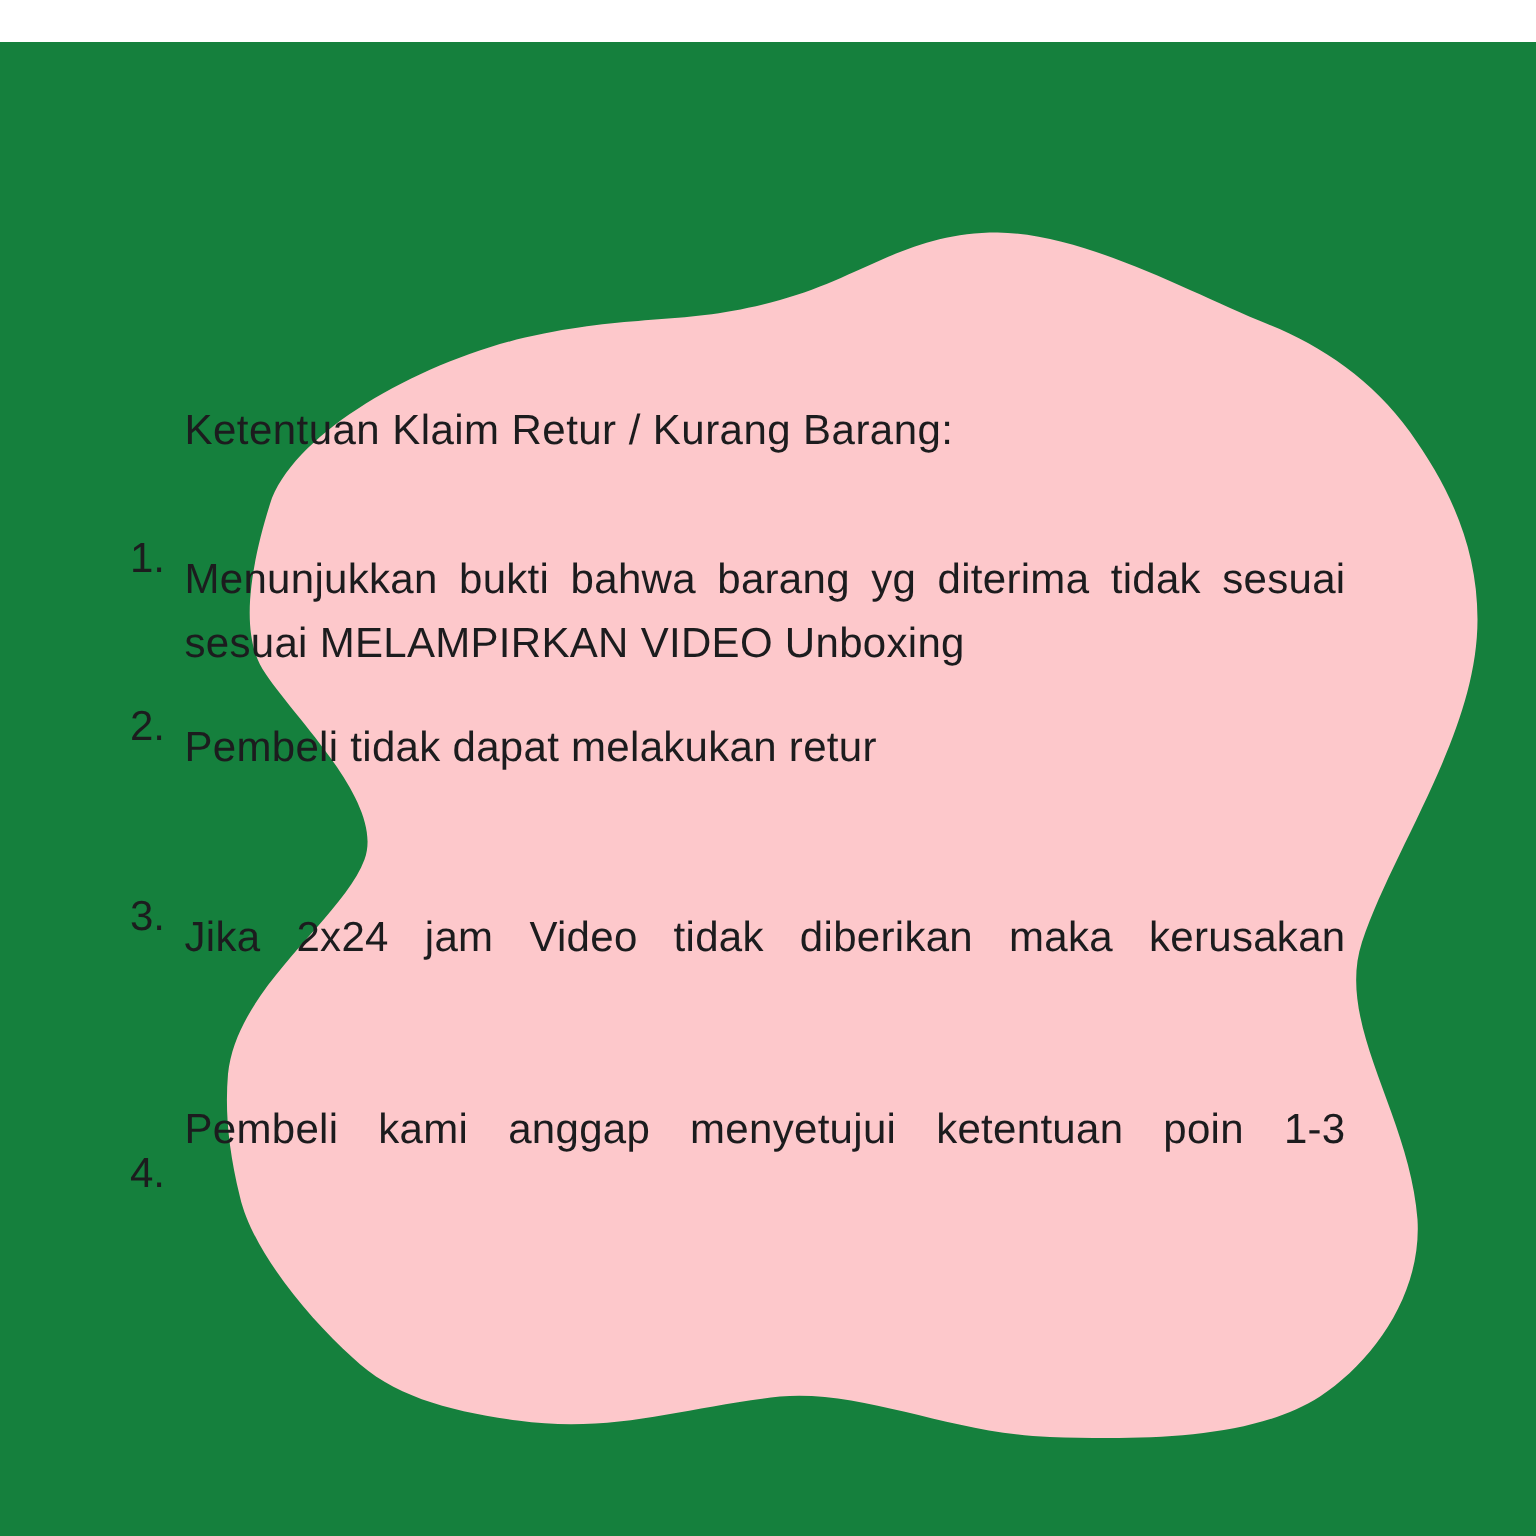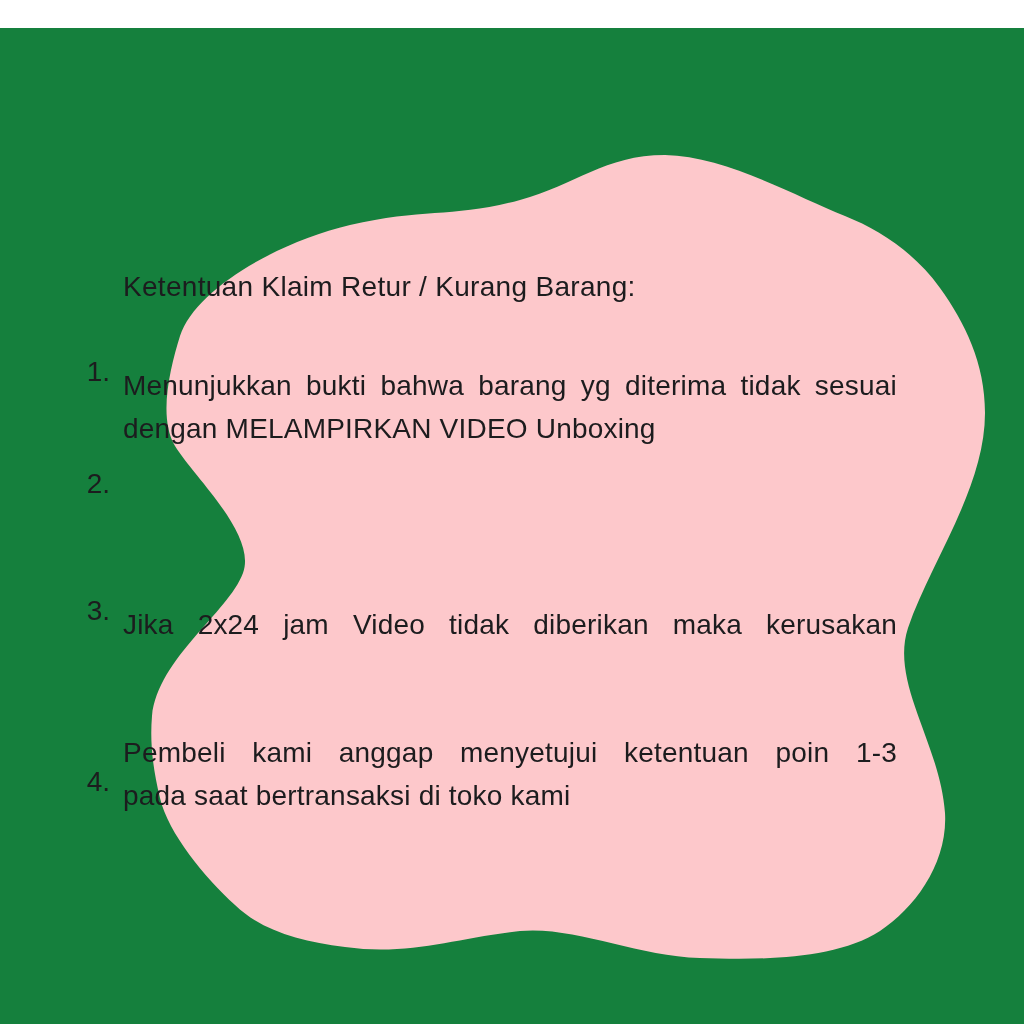--- a/index.html
+++ b/index.html
@@ -91,38 +91,38 @@
              C 158 390 170 340 180 308
              Z" fill="#FDC8CB"></path>
   </svg>
 
   <div class="title">Ketentuan Klaim Retur / Kurang Barang:</div>
 
   <div class="item item-1">
     <span class="num">1.</span>
     <div class="text">
       <div class="line j">Menunjukkan bukti bahwa barang yg diterima tidak sesuai</div>
-      <div class="line">dengan MELAMPIRKAN VIDEO Unboxing</div>
+      <div class="line">sesuai MELAMPIRKAN VIDEO Unboxing</div>
     </div>
   </div>
 
   <div class="item item-2">
     <span class="num">2.</span>
     <div class="text">
+      <div class="line">Pembeli tidak dapat melakukan retur</div>
     </div>
   </div>
 
   <div class="item item-3">
     <span class="num">3.</span>
     <div class="text">
       <div class="line j">Jika 2x24 jam Video tidak diberikan maka kerusakan</div>
     </div>
   </div>
 
   <div class="item item-4">
     <span class="num">4.</span>
     <div class="text">
       <div class="line j">Pembeli kami anggap menyetujui ketentuan poin 1-3</div>
-      <div class="line">pada saat bertransaksi di toko kami</div>
     </div>
   </div>
 
 </div>
 
 </body></html>

